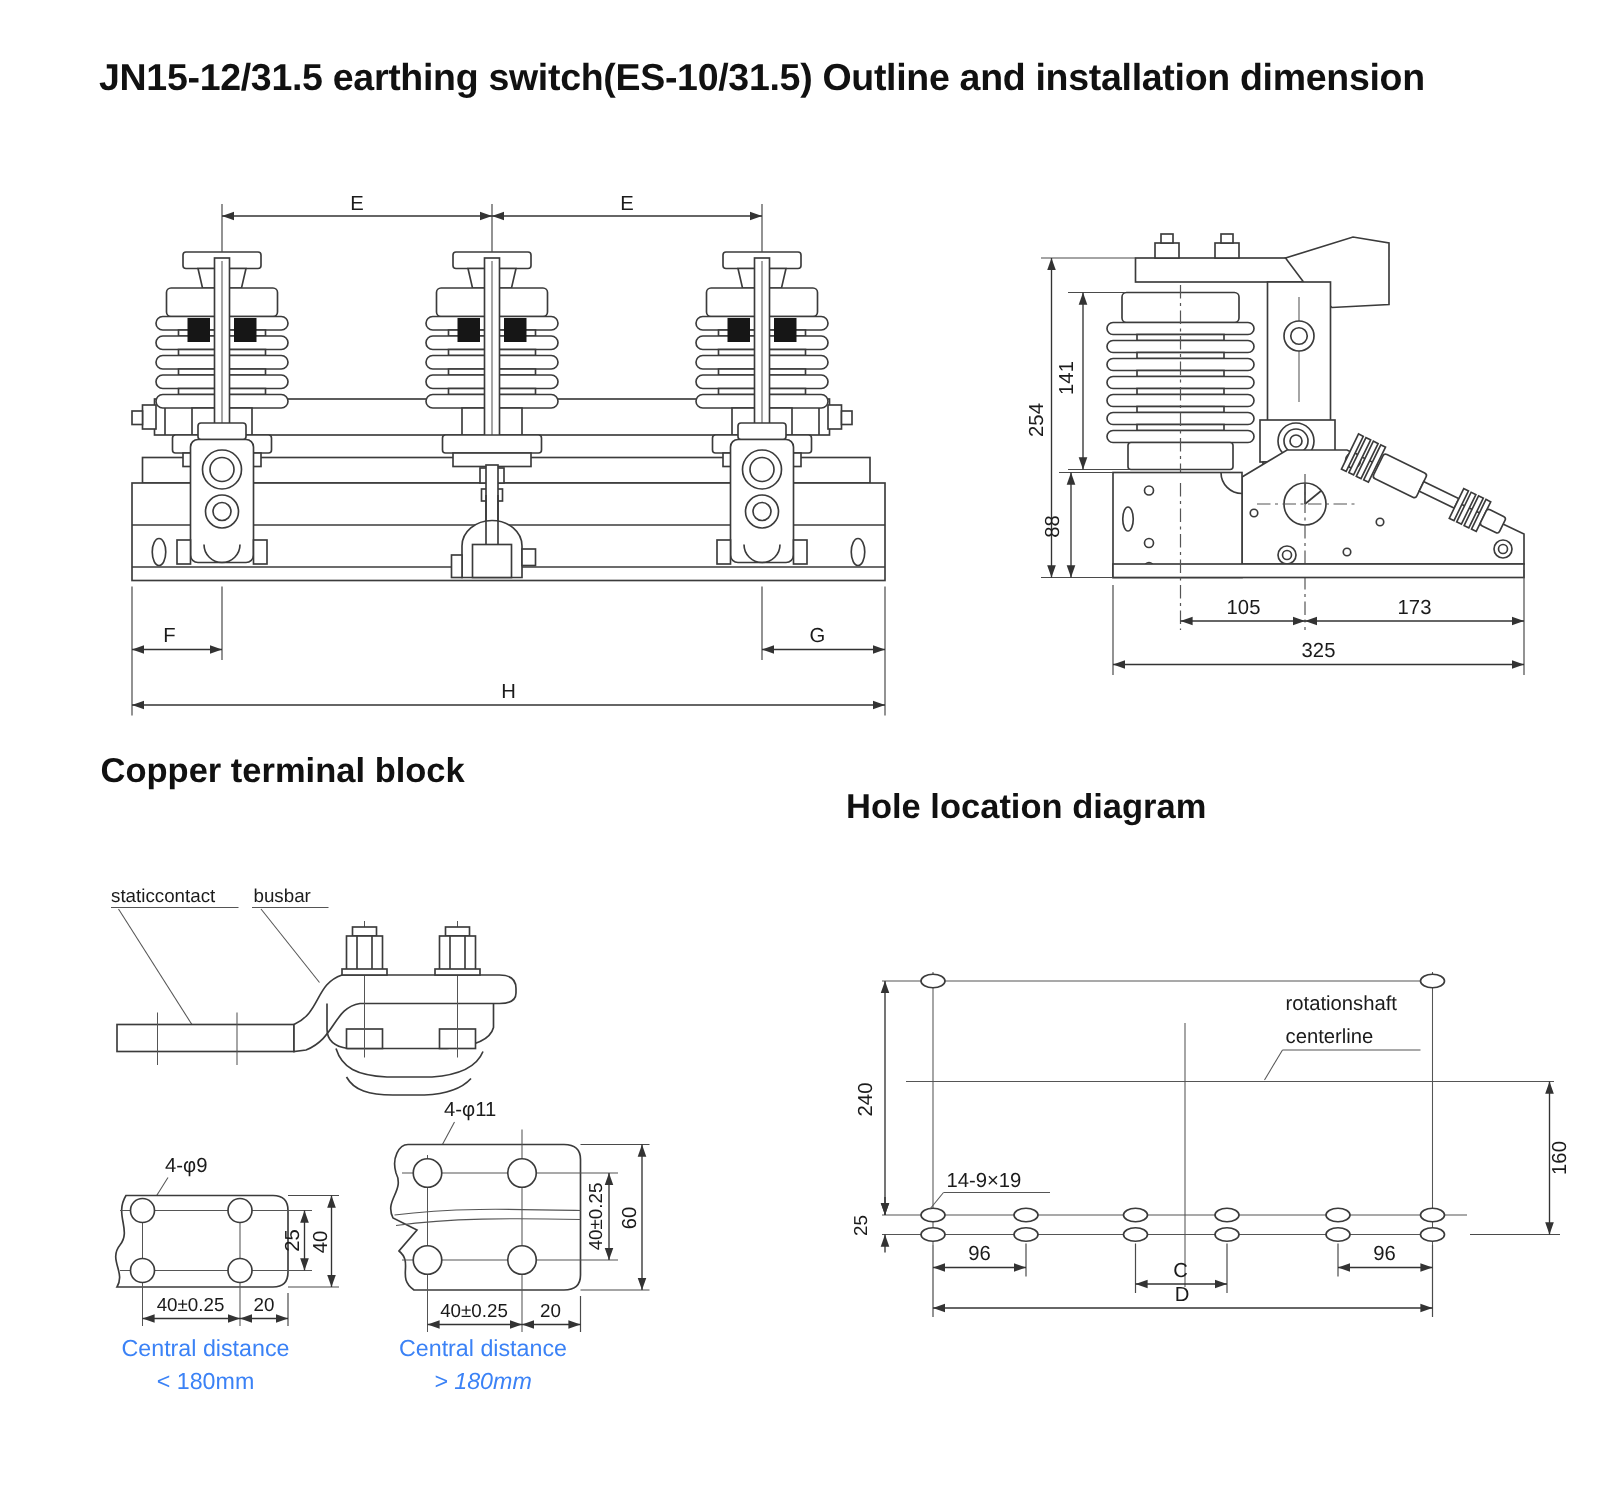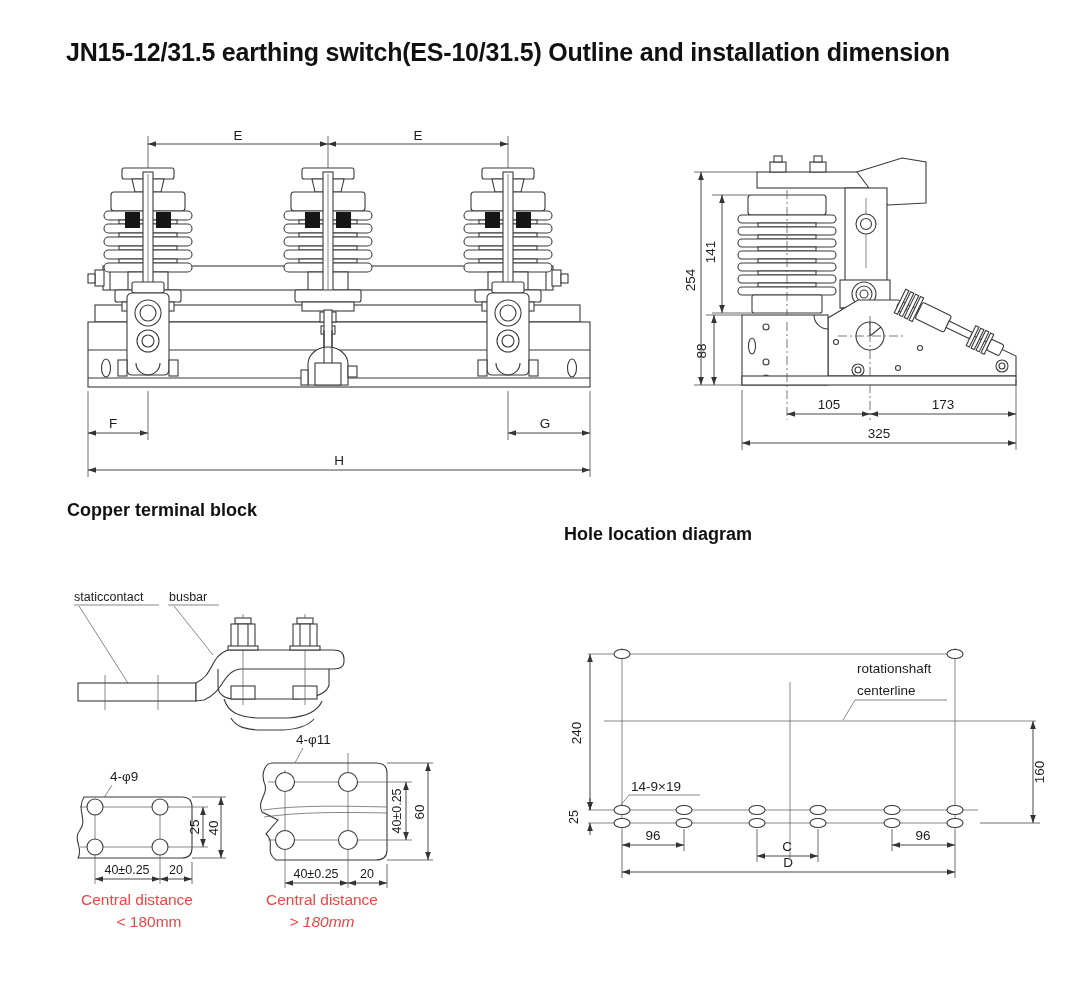--- a/index.html
+++ b/index.html
@@ -1,22 +1,22 @@
 <!DOCTYPE html>
 <html><head>
 <meta charset="utf-8">
 <style>
   html,body{margin:0;padding:0;background:#fff;}
   .page{position:relative;width:1080px;height:980px;background:#fff;overflow:hidden;
         font-family:"Liberation Sans",sans-serif;color:#111;}
   .title{position:absolute;left:66px;top:38px;font-size:25px;font-weight:bold;letter-spacing:-0.2px;white-space:nowrap;}
-  .heading{position:absolute;font-size:18px;font-weight:bold;white-space:nowrap;text-align:center;}
+  .heading{position:absolute;font-size:23px;font-weight:bold;white-space:nowrap;text-align:center;}
   .h-copper{left:67px;top:500px;}
   .h-hole{left:564px;top:500px;margin-top:24px;}
-  .caption{position:absolute;width:170px;text-align:center;font-size:15.5px;color:#ef4444;}
+  .caption{position:absolute;width:170px;text-align:center;font-size:15.5px;color:#3b82f6;}
   svg{position:absolute;left:0;top:0;}
   .fw{fill:#fff;stroke:#3b3b3b;stroke-width:1.1;}
   .ln{fill:none;stroke:#3b3b3b;stroke-width:1.1;}
   .thin{fill:none;stroke:#555;stroke-width:0.7;}
   .ext{fill:none;stroke:#4a4a4a;stroke-width:0.8;}
   .dim{fill:none;stroke:#333;stroke-width:0.9;}
   .cl{fill:none;stroke:#555;stroke-width:0.8;stroke-dasharray:9 3 2 3;}
   .blk{fill:#161616;stroke:none;}
   text{font-family:"Liberation Sans",sans-serif;font-size:13.5px;fill:#1b1b1b;}
   .sm{font-size:12.5px;}
@@ -24,21 +24,21 @@
 </head>
 <body>
 
 <div class="page">
 
   <div class="title">JN15-12/31.5 earthing switch(ES-10/31.5) Outline and installation dimension</div>
   <div class="heading h-copper">Copper terminal block</div>
   <div class="heading h-hole">Hole location diagram</div>
 
   <div class="caption" style="left:52px;top:891px;">Central distance</div>
-  <div class="caption" style="left:64px;top:913px;">&lt; 180mm</div>
+  <div class="caption" style="left:52px;top:913px;">&lt; 180mm</div>
   <div class="caption" style="left:237px;top:891px;">Central distance</div>
   <div class="caption" style="left:237px;top:913px;font-style:italic;">&gt; 180mm</div>
 
   <svg width="1080" height="1000" viewBox="0 0 1080 1000">
     <defs>
       <marker id="ar" markerWidth="10" markerHeight="8" refX="9" refY="4" orient="auto-start-reverse">
         <path d="M0,0.8 L9,4 L0,7.2 Z" fill="#333"></path>
       </marker>
 
       <g id="pole-shape">

